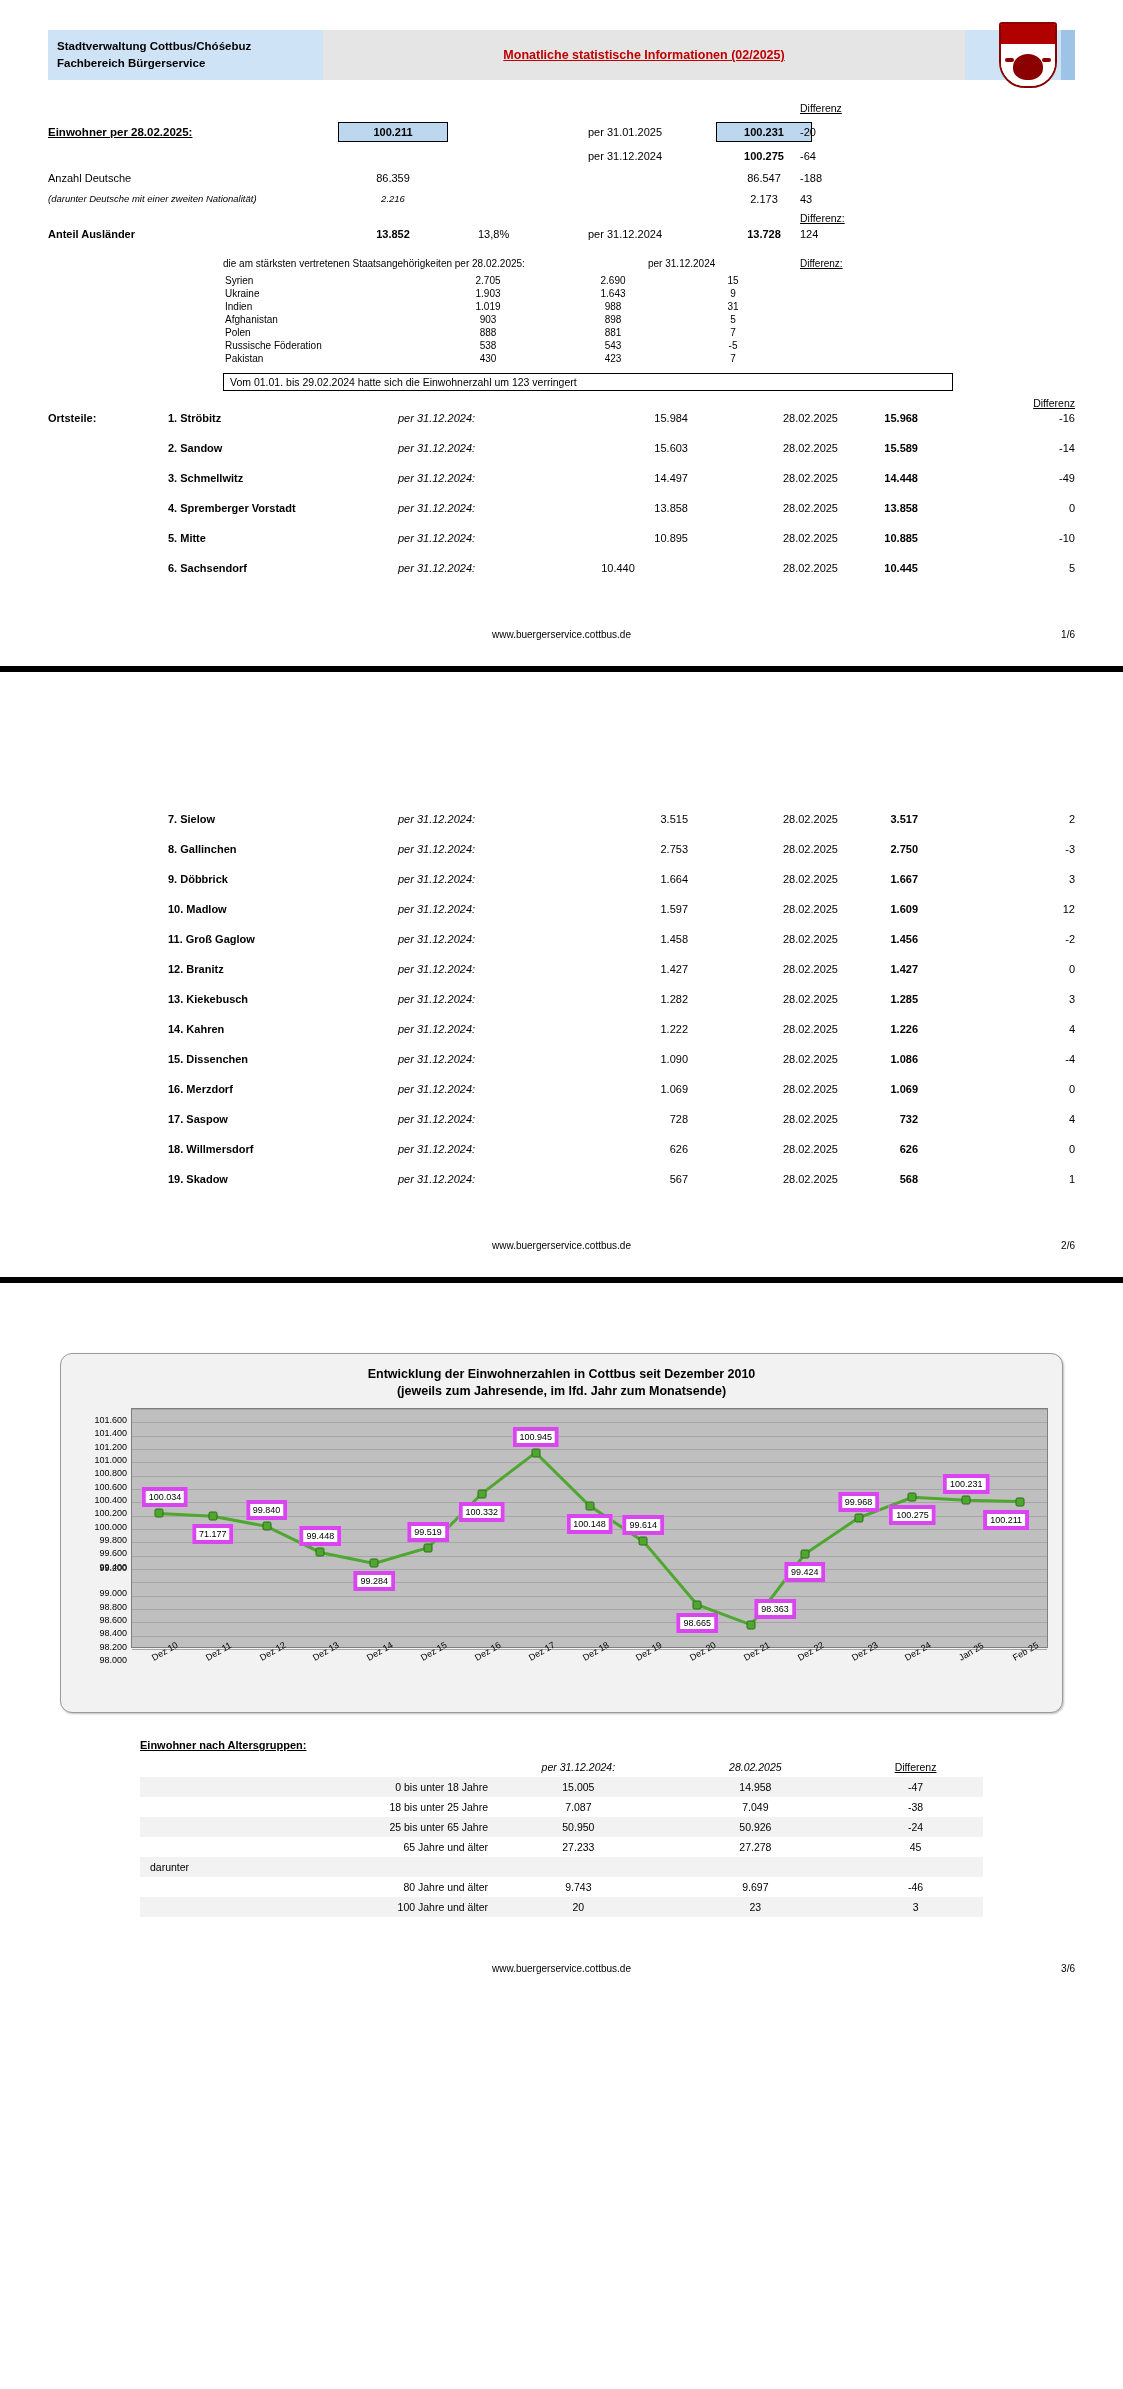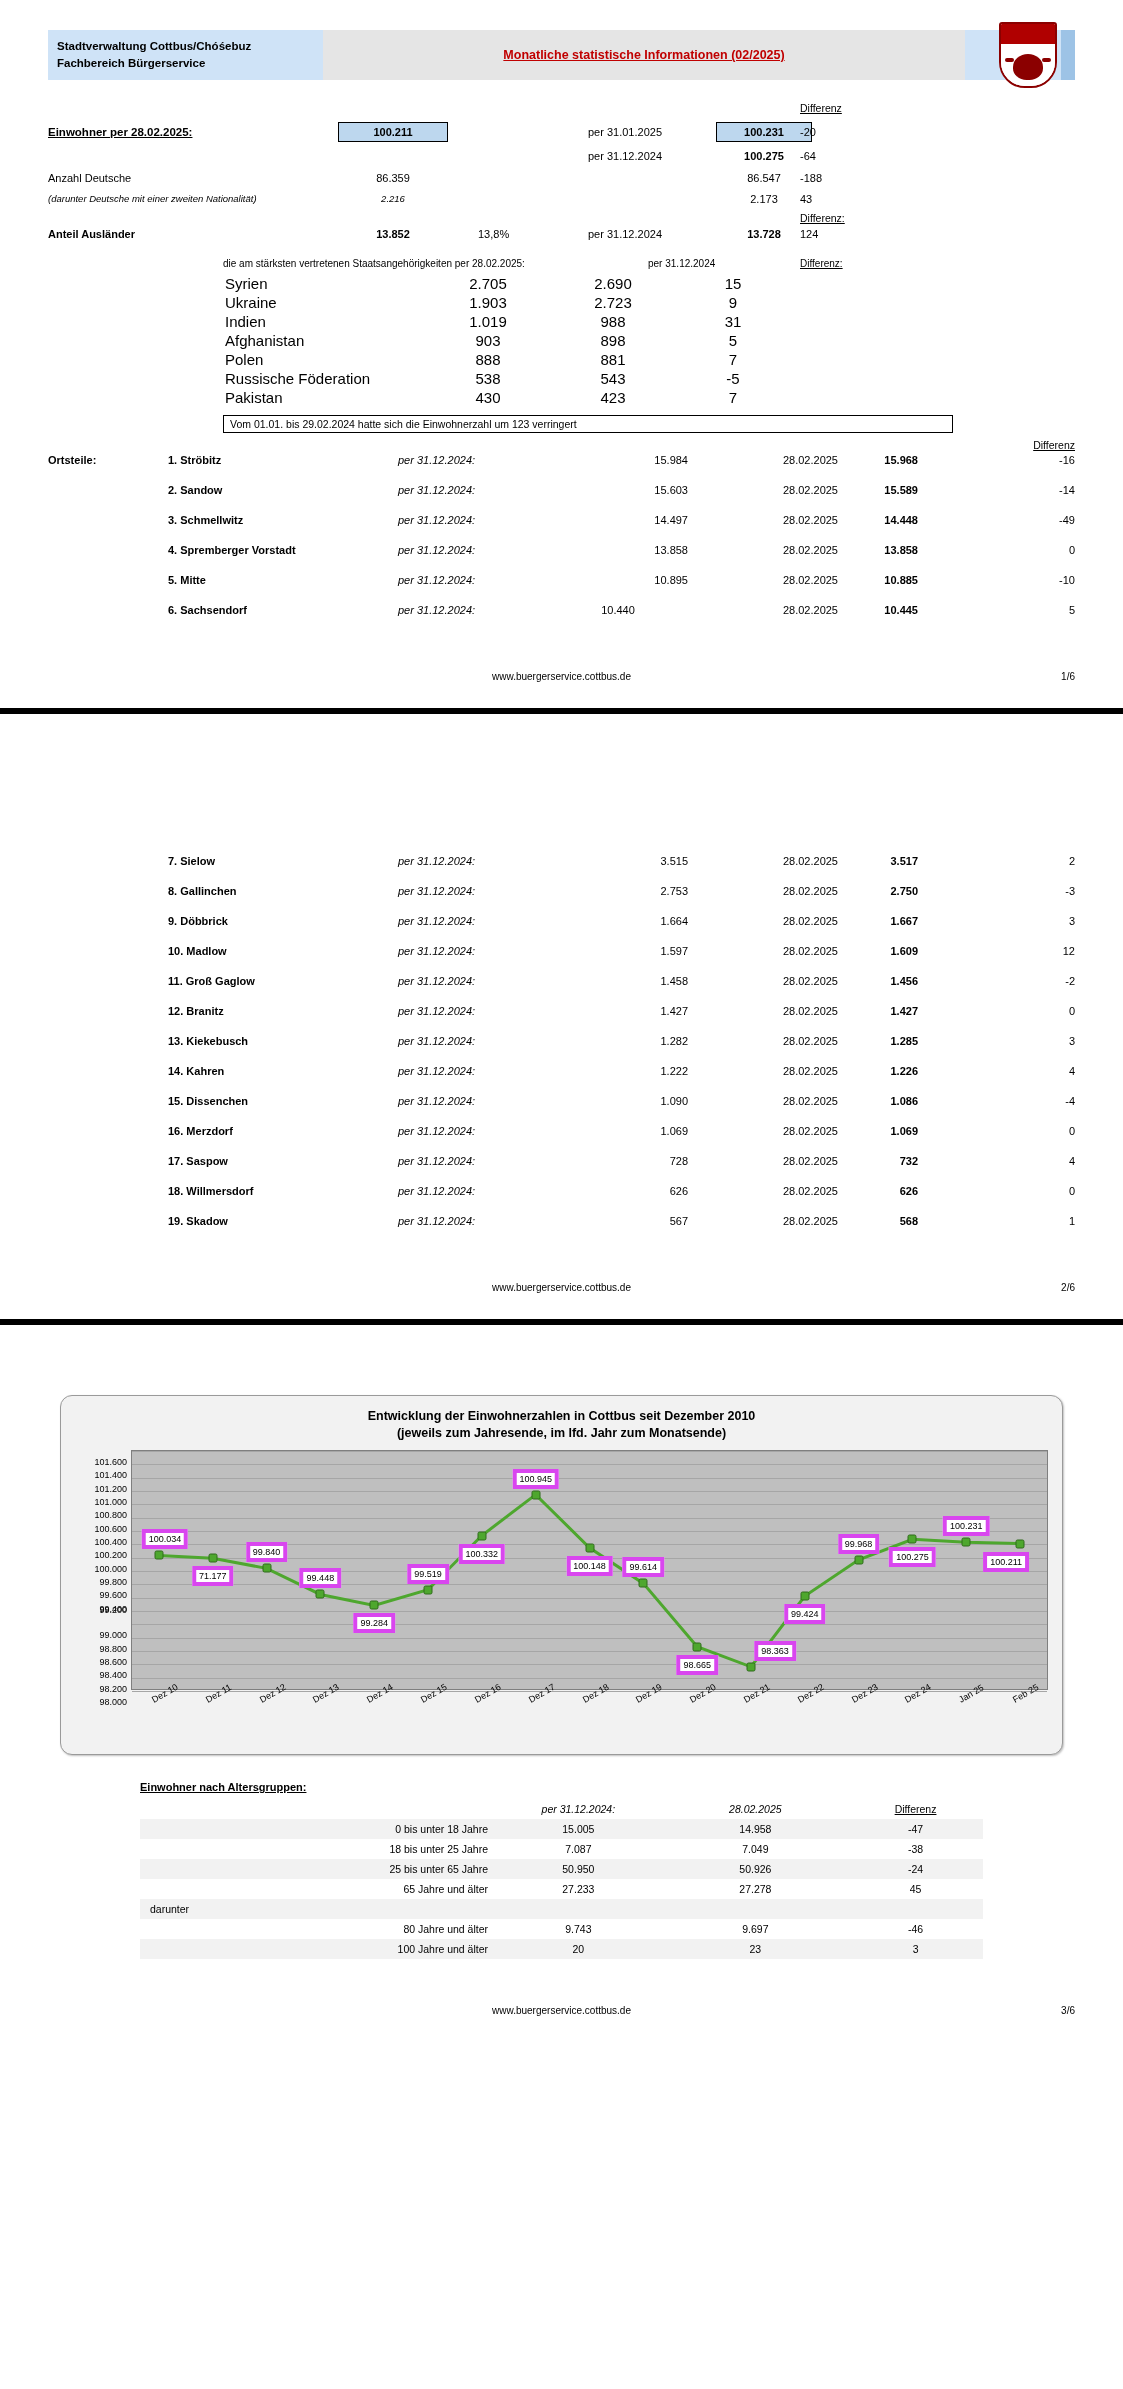--- a/index.html
+++ b/index.html
@@ -115,21 +115,21 @@
     font-size: 10.5px;
   }
   .ital { font-style: italic; font-size: 9.5px; }
   .small { font-size: 10px; }
   .b { font-weight: bold; }
   .tc { text-align: center; }
 
   table.grid { border-collapse: collapse; }
   table.grid td { padding: 1px 2px; vertical-align: middle; }
 
-  .nat-table td { font-size: 15px; padding: 1px 3px; }
+  .nat-table td { font-size: 10px; padding: 1px 3px; }
 
   .notebox {
     border: 1px solid #000;
     padding: 2px 6px;
     font-size: 10.5px;
     display: inline-block;
   }
 
   
   .ot-table { width: 100%; border-collapse: collapse; margin-top: 12px; }
@@ -310,21 +310,21 @@
       <tbody>
         <tr>
           <td style="width:200px;">Syrien</td>
           <td style="width:130px;text-align:center;">2.705</td>
           <td style="width:120px;text-align:center;">2.690</td>
           <td style="width:120px;text-align:center;">15</td>
         </tr>
         <tr>
           <td>Ukraine</td>
           <td style="text-align:center;">1.903</td>
-          <td style="text-align:center;">2.723</td>
+          <td style="text-align:center;">1.643</td>
           <td style="text-align:center;">9</td>
         </tr>
         <tr>
           <td>Indien</td>
           <td style="text-align:center;">1.019</td>
           <td style="text-align:center;">988</td>
           <td style="text-align:center;">31</td>
         </tr>
         <tr>
           <td>Afghanistan</td>

